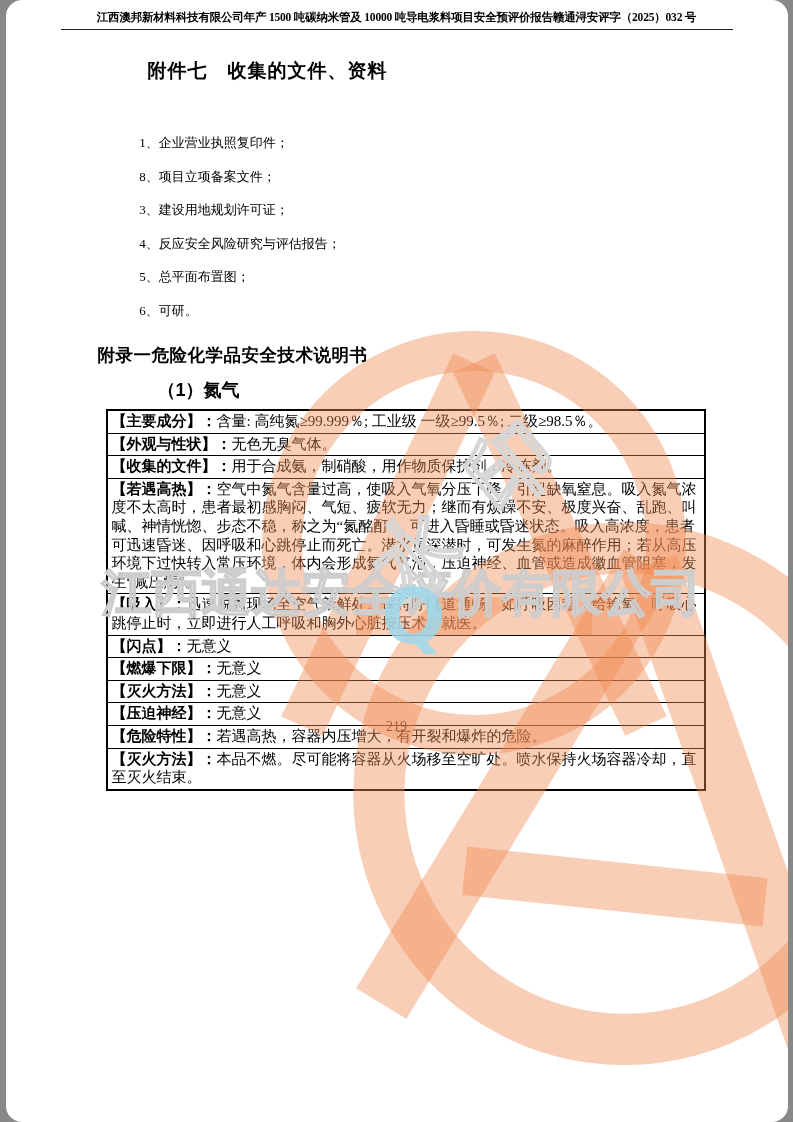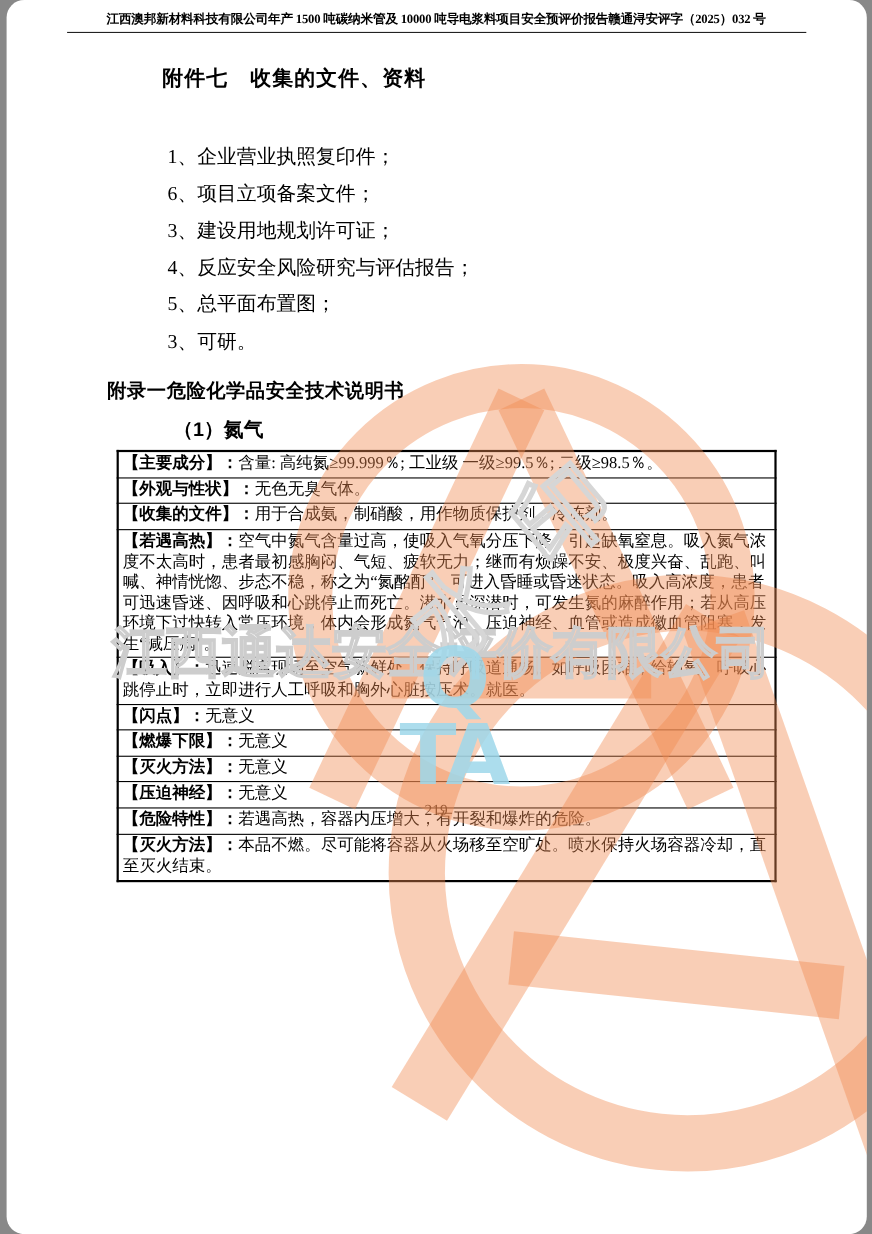--- a/index.html
+++ b/index.html
@@ -37,21 +37,21 @@
   h1.attachment-title{
     margin:28px 0 0 42px;
     font-family:Liberation Mono, monospace;
     font-size:19px;
     letter-spacing:1px;
     font-weight:bold;
   }
   .file-list{margin-top:42px;}
   .file-list p{
     margin:0;
-    font-size:18px;
+    font-size:13px;
     line-height:33.5px;
     text-indent:2.6em;
   }
   h2.appendix-title{
     margin:16px 0 0 -8px;
     font-family:"Liberation Sans", sans-serif;
     font-size:17.5px;
     font-weight:bold;
     letter-spacing:0.5px;
   }
@@ -67,21 +67,21 @@
     border:2px solid #000;
   }
   table.msds td{
     border:1.5px solid #000;
     padding:1px 4px 2px 4px;
     font-size:15px;
     line-height:18.6px;
     vertical-align:top;
   }
   table.msds .lbl{
-    font-family:Liberation Mono, monospace;
+    font-family:Liberation Sans, sans-serif;
     font-weight:bold;
   }
   table.msds .val{
     font-family:"Liberation Serif", serif;
   }
   .page-num{
     position:absolute;
     left:0;right:0;
     bottom:56px;
     text-align:center;
@@ -139,25 +139,25 @@
 
     <div class="doc-header">江西澳邦新材料科技有限公司年产 1500 吨碳纳米管及 10000 吨导电浆料项目安全预评价报告赣通浔安评字（2025）032 号</div>
 
     <div class="body-block">
 
 
       <h1 class="attachment-title">附件七　收集的文件、资料</h1>
 
       <div class="file-list">
           <p>1、企业营业执照复印件；</p>
-          <p>6、项目立项备案文件；</p>
+          <p>8、项目立项备案文件；</p>
           <p>3、建设用地规划许可证；</p>
           <p>4、反应安全风险研究与评估报告；</p>
           <p>5、总平面布置图；</p>
-          <p>3、可研。</p>
+          <p>6、可研。</p>
         </div>
 
       <h2 class="appendix-title">附录一危险化学品安全技术说明书</h2>
 
       <h3 class="appendix-sub">（1）氮气</h3>
 
       <table class="msds">
         <tbody>
             <tr>
             <td><span class="lbl">【主要成分】：</span><span class="val">含量: 高纯氮≥99.999％; 工业级 一级≥99.5％; 二级≥98.5％。</span></td>
@@ -214,17 +214,16 @@
       <use href="#logoA" transform="translate(618,800) scale(1.28) rotate(6)"></use>
     </svg>
 
     <div class="wm-company">江西通达安全评价有限公司</div>
 
     <div class="wm-stamp char-shui">水</div>
     <div class="wm-stamp char-yin">印</div>
 
     <div class="wm-blue">
       <div>Q</div>
-      <div>TA</div>
     </div>
   </div>
 
 </div>
 
 </body></html>

